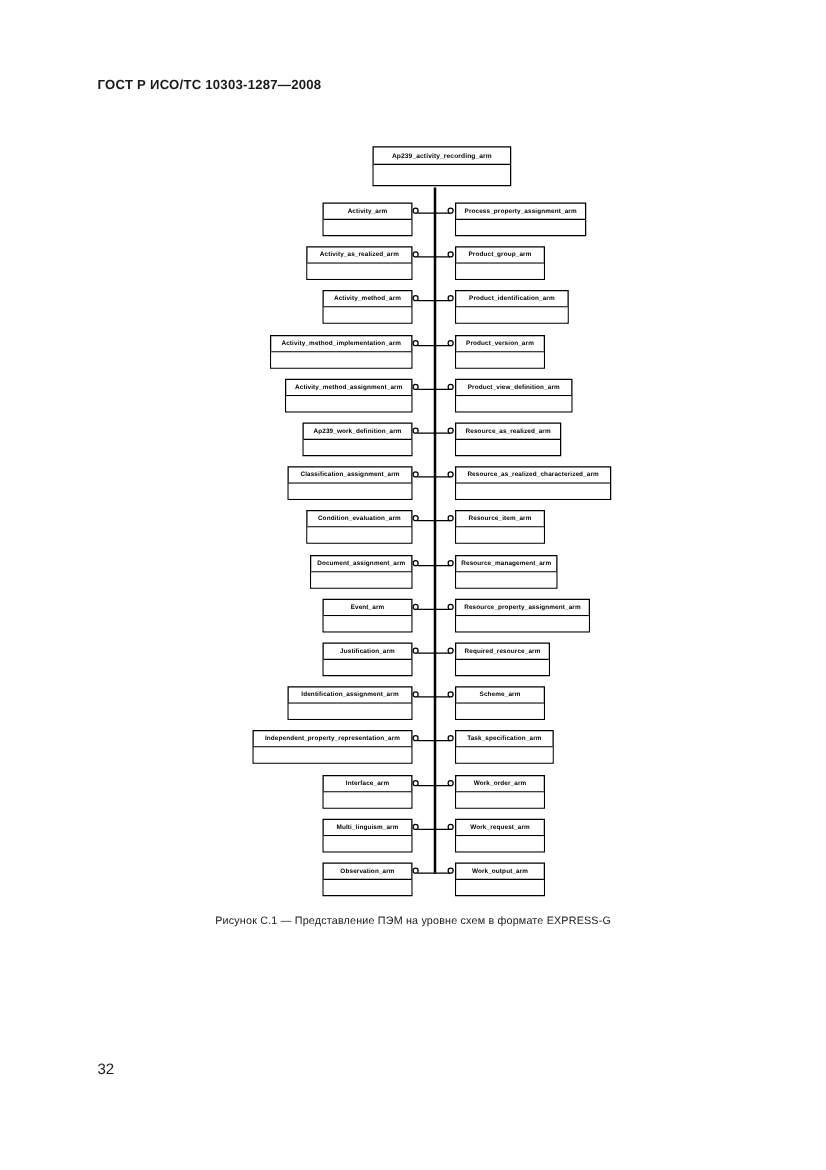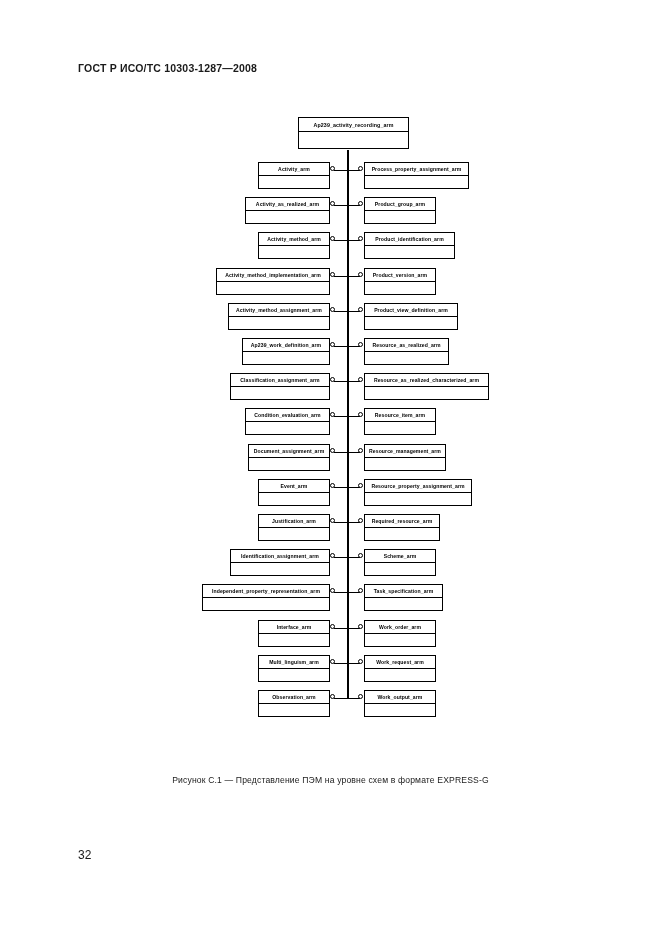--- a/index.html
+++ b/index.html
@@ -19,21 +19,21 @@
   }
 
   .page-number{
     position:absolute;left:78px;top:848px;
     font-size:12px;color:#1a1a1a;
   }
 
   .caption{
     position:absolute;left:0;top:731px;width:661px;
     text-align:center;font-size:8.6px;color:#1a1a1a;
-    letter-spacing:0.15px;white-space:nowrap;margin-top:44px;
+    letter-spacing:0.15px;white-space:nowrap;
   }
 
   
   .diagram{position:absolute;left:0;top:0;width:661px;height:936px;}
 
   .ent{
     position:absolute;
     border:1.6px solid #000;
     background:#fff;
     box-sizing:border-box;

